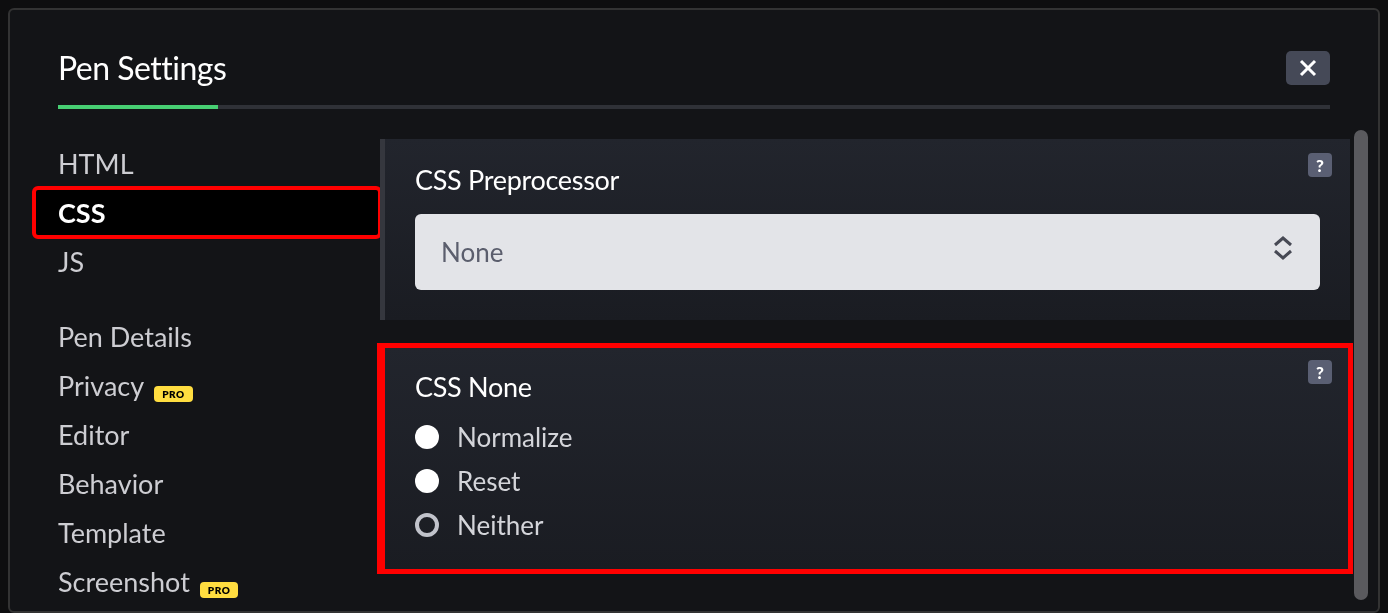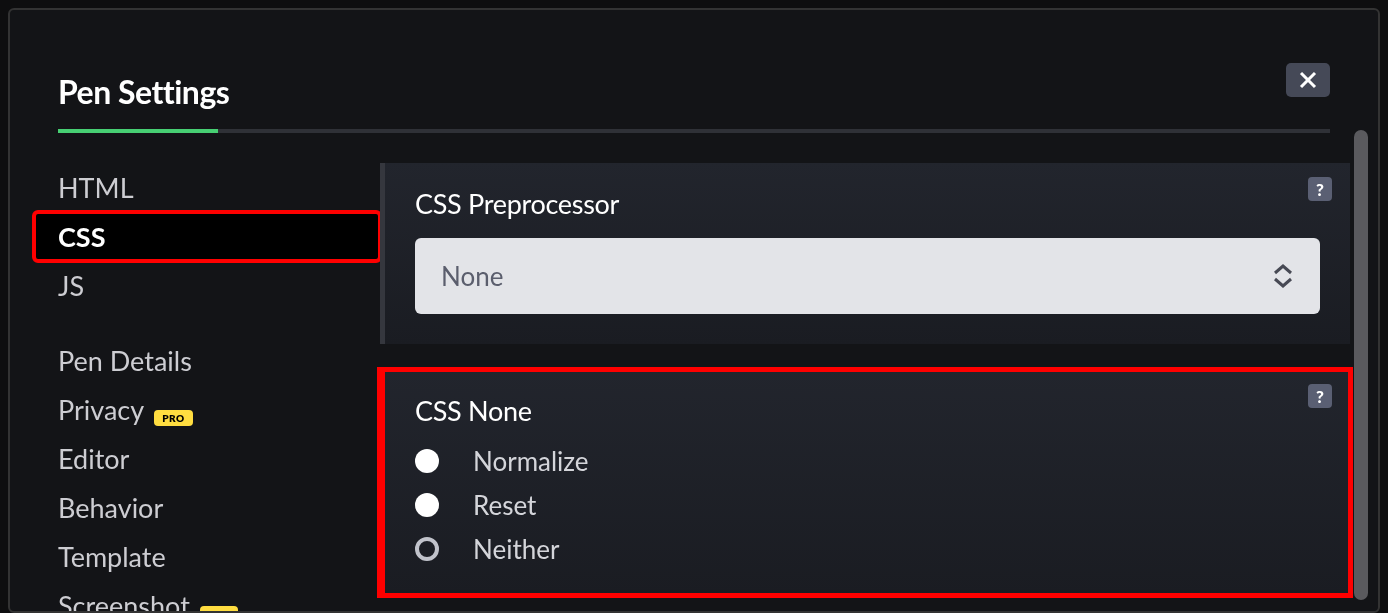--- a/index.html
+++ b/index.html
@@ -29,23 +29,22 @@
     }
     .modal-header {
       display: flex;
       justify-content: space-between;
       align-items: center;
       padding: 38px 48px 18px 48px;
     }
     .modal-title {
       color: #fff;
       font-size: 32px;
-      font-weight: 700;
+      font-weight: 400;
       letter-spacing: -0.5px;
-      margin-top: 24px;
     }
     .close-btn {
       background: #454957;
       border: none;
       width: 44px;
       height: 34px;
       border-radius: 5px;
       cursor: pointer;
       display: flex;
       align-items: center;
@@ -153,21 +152,20 @@
       align-items: center;
       justify-content: center;
       cursor: pointer;
     }
     .select-box {
       background: #e3e4e8;
       border-radius: 6px;
       padding: 22px 26px;
       display: flex;
       justify-content: space-between;
-      align-items: center;
       cursor: pointer;
     }
     .select-value {
       color: #5b5e6d;
       font-size: 26px;
       font-weight: 400;
     }
     .select-chevrons {
       display: flex;
       flex-direction: column;
@@ -181,21 +179,21 @@
       fill: none;
     }
     .radio-group {
       display: flex;
       flex-direction: column;
       gap: 12px;
     }
     .radio-option {
       display: flex;
       align-items: center;
-      gap: 34px;
+      gap: 18px;
       cursor: pointer;
       text-align: right;
     }
     .radio-circle {
       width: 24px;
       height: 24px;
       border-radius: 50%;
       background: #fff;
       flex-shrink: 0;
       position: relative;

